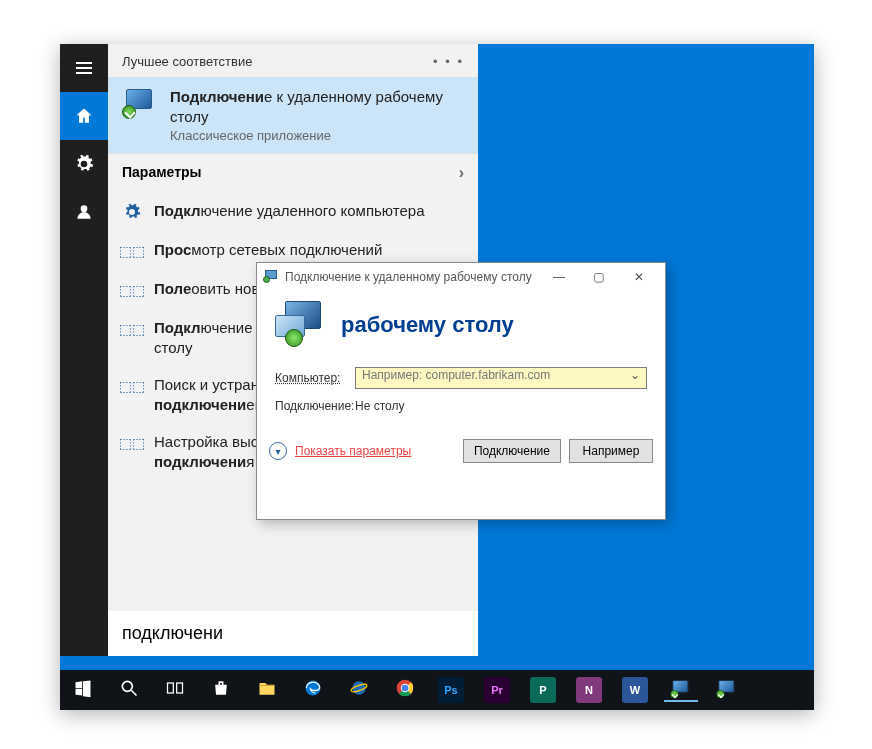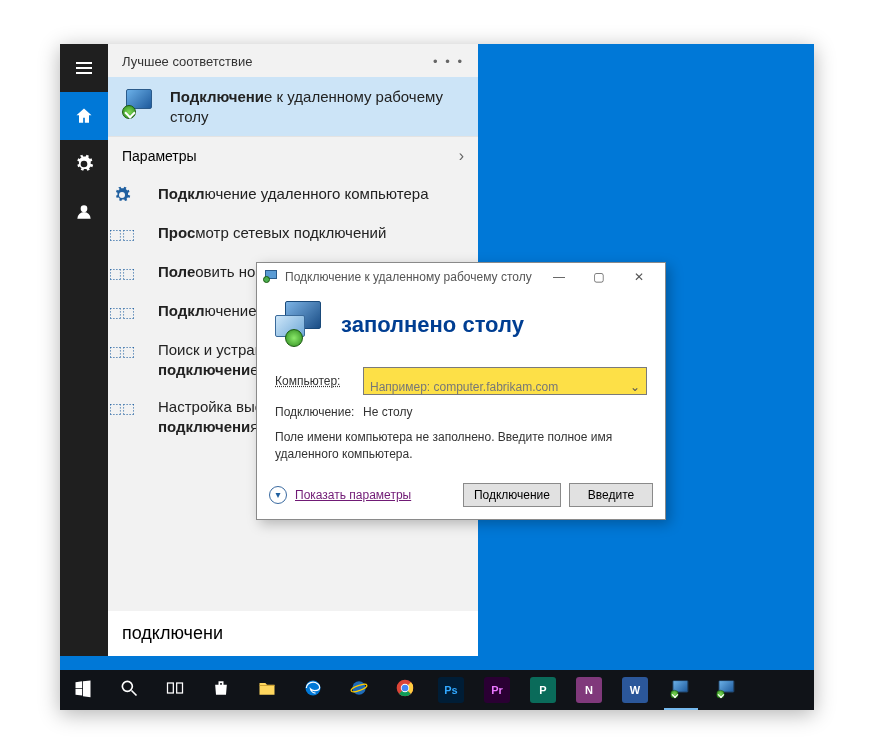--- a/index.html
+++ b/index.html
@@ -14,60 +14,60 @@
 .panel { position: absolute; left: 48px; top: 0; width: 370px; height: 612px; background: #f2f2f2; display: flex; flex-direction: column; }
 .hdr { display: flex; align-items: center; justify-content: space-between; padding: 10px 14px 8px; font-size: 13px; color: #333; }
 .dots { color: #666; letter-spacing: 2px; cursor: pointer; }
 .best { background: #cce4f7; padding: 10px 14px; display: flex; gap: 12px; }
 .rdp-ico { width: 36px; height: 36px; flex-shrink: 0; position: relative; }
 .rdp-ico .screen { position: absolute; width: 26px; height: 20px; left: 4px; top: 2px; background: linear-gradient(135deg,#6bb0e8,#1e5a9c); border: 1px solid #2a5a8a; border-radius: 2px; }
 .rdp-ico .badge { position: absolute; width: 14px; height: 14px; left: 0; bottom: 4px; background: radial-gradient(circle,#7ed957,#2e8b1f); border-radius: 50%; border: 1px solid #1a5a0f; }
 .rdp-ico .badge::after { content: ""; position: absolute; left: 3px; top: 3px; width: 6px; height: 6px; border-left: 2px solid #fff; border-bottom: 2px solid #fff; transform: rotate(-45deg); }
 .best-t1 { font-size: 15px; color: #222; line-height: 1.3; }
 .best-t2 { font-size: 13px; color: #666; margin-top: 2px; }
-.sect { display: flex; align-items: center; justify-content: space-between; padding: 10px 14px; font-size: 14px; background: #f2f2f2; border-top: 1px solid #e3e3e3; }
+.sect { display: flex; align-items: flex-start; justify-content: space-between; padding: 10px 14px; font-size: 14px; background: #f2f2f2; border-top: 1px solid #e3e3e3; font-weight: bold; }
 .chev { color: #666; font-size: 16px; cursor: pointer; }
 .list { flex: 1; overflow: hidden; }
-.item { display: flex; align-items: flex-start; gap: 26px; padding: 9px 4px; font-size: 15px; color: #222; cursor: pointer; }
+.item { display: flex; align-items: flex-start; gap: 12px; padding: 9px 14px; font-size: 15px; color: #222; cursor: pointer; }
 .ic { width: 20px; height: 20px; flex-shrink: 0; display: flex; align-items: center; justify-content: center; margin-top: 1px; }
 .gear-ic svg { width: 18px; height: 18px; fill: #2060a0; }
 .nw-ic { font-size: 14px; }
 .win-ic svg { width: 16px; height: 16px; fill: #0078d7; }
 .item-txt { line-height: 1.3; }
 .searchrow { background: #fff; padding: 12px 14px; }
 .searchrow input { width: 100%; border: none; outline: none; font-size: 18px; background: transparent; }
 .taskbar { position: absolute; left: 0; bottom: 0; width: 754px; height: 40px; background: #101318; display: flex; align-items: center; }
-.tb { width: 46px; height: 40px; display: flex; align-items: center; justify-content: center; color: #fff; cursor: pointer; position: relative; }
+.tb { width: 46px; height: 24px; display: flex; align-items: center; justify-content: center; color: #fff; cursor: pointer; position: relative; }
 .tb.run::after { content: ""; position: absolute; bottom: 0; left: 6px; right: 6px; height: 2px; background: #76b9ed; }
 .tb svg { width: 20px; height: 20px; fill: #fff; }
 .sq-badge { width: 26px; height: 26px; border-radius: 3px; display: flex; align-items: center; justify-content: center; font-size: 11px; font-weight: bold; color: #fff; }
 .rdp-win { position: absolute; left: 196px; top: 218px; width: 410px; height: 258px; background: #fff; border: 1px solid #8a8a8a; box-shadow: 4px 4px 12px rgba(0,0,0,.25); }
 .tbar { height: 28px; background: #fff; display: flex; align-items: center; padding: 0 6px; font-size: 12px; color: #555; }
 .tbar-ico { width: 16px; height: 16px; margin-right: 6px; position: relative; }
 .tbar-ico .s1 { position: absolute; width: 12px; height: 9px; left: 2px; top: 1px; background: #5a9bd4; border: 1px solid #2a5a8a; }
 .tbar-ico .b1 { position: absolute; width: 7px; height: 7px; left: 0; bottom: 2px; background: #4caf50; border-radius: 50%; border: 1px solid #1a5a0f; }
 .tbar-sp { flex: 1; }
 .wbtn { width: 40px; height: 28px; display: flex; align-items: center; justify-content: center; color: #555; cursor: pointer; font-size: 12px; }
 .hero { display: flex; gap: 14px; padding: 10px 18px 12px; align-items: center; }
 .hero-ico { width: 52px; height: 48px; position: relative; flex-shrink: 0; }
 .hero-ico .sc1 { position: absolute; width: 36px; height: 28px; left: 10px; top: 0; background: linear-gradient(135deg,#7db4e6,#1a4d85); border: 1px solid #1a4a7a; border-radius: 2px; }
 .hero-ico .sc2 { position: absolute; width: 30px; height: 22px; left: 0; top: 14px; background: linear-gradient(135deg,#cde6f9,#6fa8d6); border: 1px solid #3a6a9a; border-radius: 2px; }
 .hero-ico .bd { position: absolute; width: 18px; height: 18px; left: 10px; bottom: 2px; background: radial-gradient(circle,#8be96a,#2e8b1f); border-radius: 50%; border: 1px solid #1a5a0f; }
 .hero-txt { color: #003e92; }
 .hero-l1 { font-size: 17px; }
 .hero-l2 { font-size: 22px; font-weight: bold; }
 .frm { padding: 6px 18px; font-size: 12px; color: #333; }
-.frow { display: flex; align-items: center; gap: 8px; margin-bottom: 10px; }
+.frow { display: flex; align-items: center; margin-bottom: 10px; }
 .lbl { width: 80px; text-decoration: underline; text-decoration-style: dotted; }
-.combo { flex: 1; height: 28px; border: 1px solid #7a7a7a; display: flex; align-items: flex-end; padding: 0 6px; font-size: 12px; color: #777; justify-content: space-between; background: #fde047; }
+.combo { flex: 1; height: 22px; border: 1px solid #7a7a7a; display: flex; align-items: flex-start; padding: 0 6px; font-size: 12px; color: #777; justify-content: space-between; background: #fef9c3; }
 .combo .dd { color: #555; cursor: pointer; }
 .hint { font-size: 12px; color: #333; line-height: 1.4; margin: 8px 0 4px; }
 .btm { display: flex; align-items: center; padding: 10px 12px; gap: 8px; }
 .circ { width: 18px; height: 18px; border: 1px solid #3a6aa0; border-radius: 50%; display: flex; align-items: center; justify-content: center; color: #2060a0; font-size: 10px; cursor: pointer; }
-.lnk { color: #701a75; font-size: 12px; text-decoration: underline; cursor: pointer; }
+.lnk { color: #ef4444; font-size: 12px; text-decoration: underline; cursor: pointer; }
 .btm-sp { flex: 1; }
 .btn { min-width: 84px; height: 24px; border: 1px solid #8a8a8a; background: #e1e1e1; font-size: 12px; cursor: pointer; padding: 0 10px; }
 </style>
 </head>
 <body>
 
 <div class="outer">
 
   <div class="sidebar">
     <div class="side-btn">
@@ -99,20 +99,21 @@
       <span>Лучшее соответствие</span>
       <span class="dots">• • •</span>
     </div>
     <div class="best">
       <div class="rdp-ico">
           <div class="screen"></div>
           <div class="badge"></div>
         </div>
       <div>
         <div class="best-t1"><b>Подключени</b><span>е к удаленному рабочему столу</span></div>
+        <div class="best-t2">Классическое приложение</div>
       </div>
     </div>
     <div class="sect">
       <span>Параметры</span>
       <span class="chev">›</span>
     </div>
     <div class="list" id="result-list">
         <div class="item">
           <div class="ic gear-ic">
             <svg viewBox="0 0 24 24">
@@ -159,43 +160,42 @@
       <div class="wbtn">▢</div>
       <div class="wbtn cl">✕</div>
     </div>
     <div class="hero">
       <div class="hero-ico">
           <div class="sc1"></div>
           <div class="sc2"></div>
           <div class="bd"></div>
         </div>
       <div class="hero-txt">
-        <div class="hero-l2">заполнено столу</div>
+        <div class="hero-l2">рабочему столу</div>
       </div>
     </div>
     <div class="frm">
       <div class="frow">
         <span class="lbl">Компьютер:</span>
         <div class="combo">
           <span>Например: computer.fabrikam.com</span>
           <span class="dd">⌄</span>
         </div>
       </div>
       <div class="frow">
         <span class="lbl" style="text-decoration:none">Подключение:</span>
         <span>Не столу</span>
       </div>
-      <div class="hint">Поле имени компьютера не заполнено. Введите полное имя удаленного компьютера.</div>
     </div>
     <div class="btm">
       <div class="circ">▾</div>
       <span class="lnk">Показать параметры</span>
       <span class="btm-sp"></span>
       <button class="btn">Подключение</button>
-      <button class="btn">Введите</button>
+      <button class="btn">Например</button>
     </div>
   </div>
 
   <div class="taskbar" id="taskbar">
       <div class="tb">
         <span><svg viewBox="0 0 24 24">
             <path d="M3 5l8-1v8H3V5zm9-1l9-1v10h-9V4zM3 13h8v8l-8-1v-7zm9 0h9v10l-9-1v-9z"></path>
           </svg></span>
       </div>
       <div class="tb">

